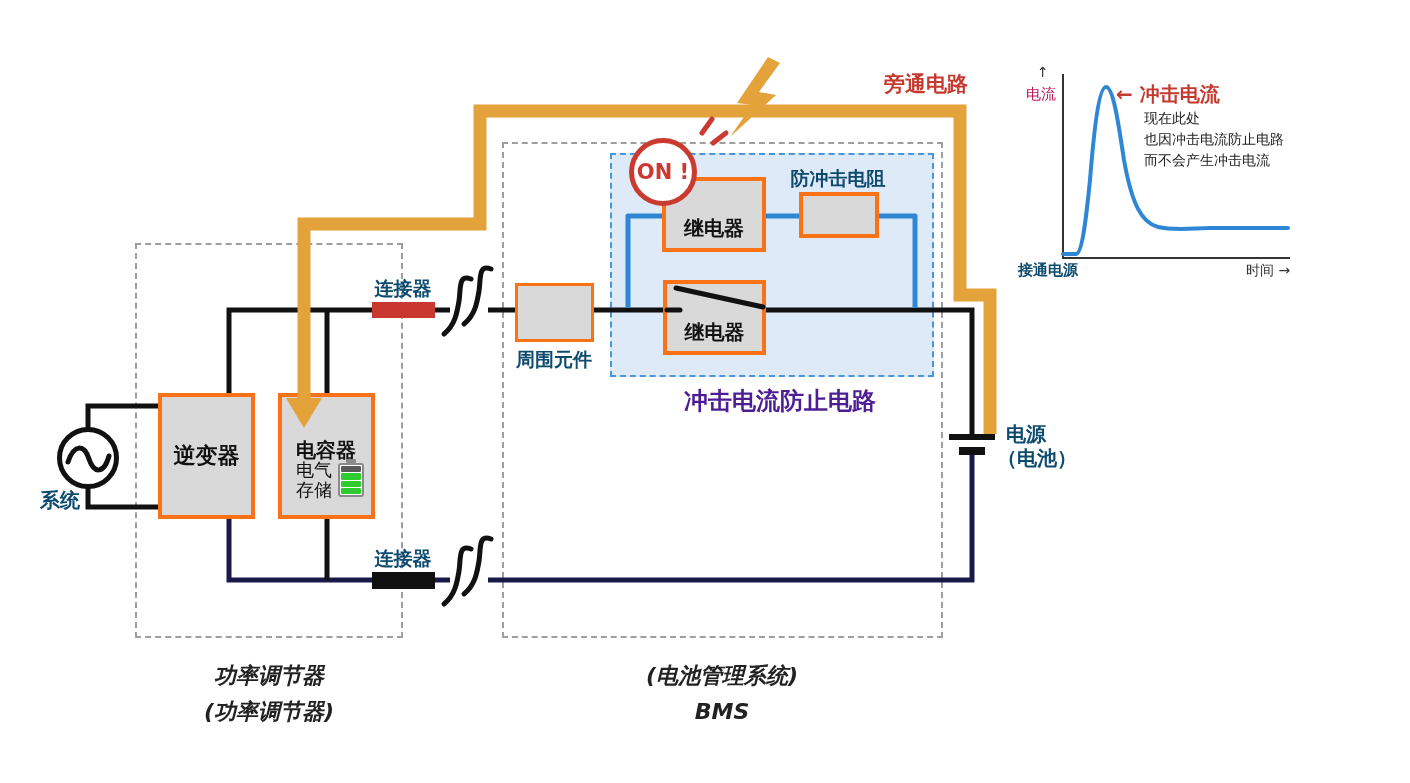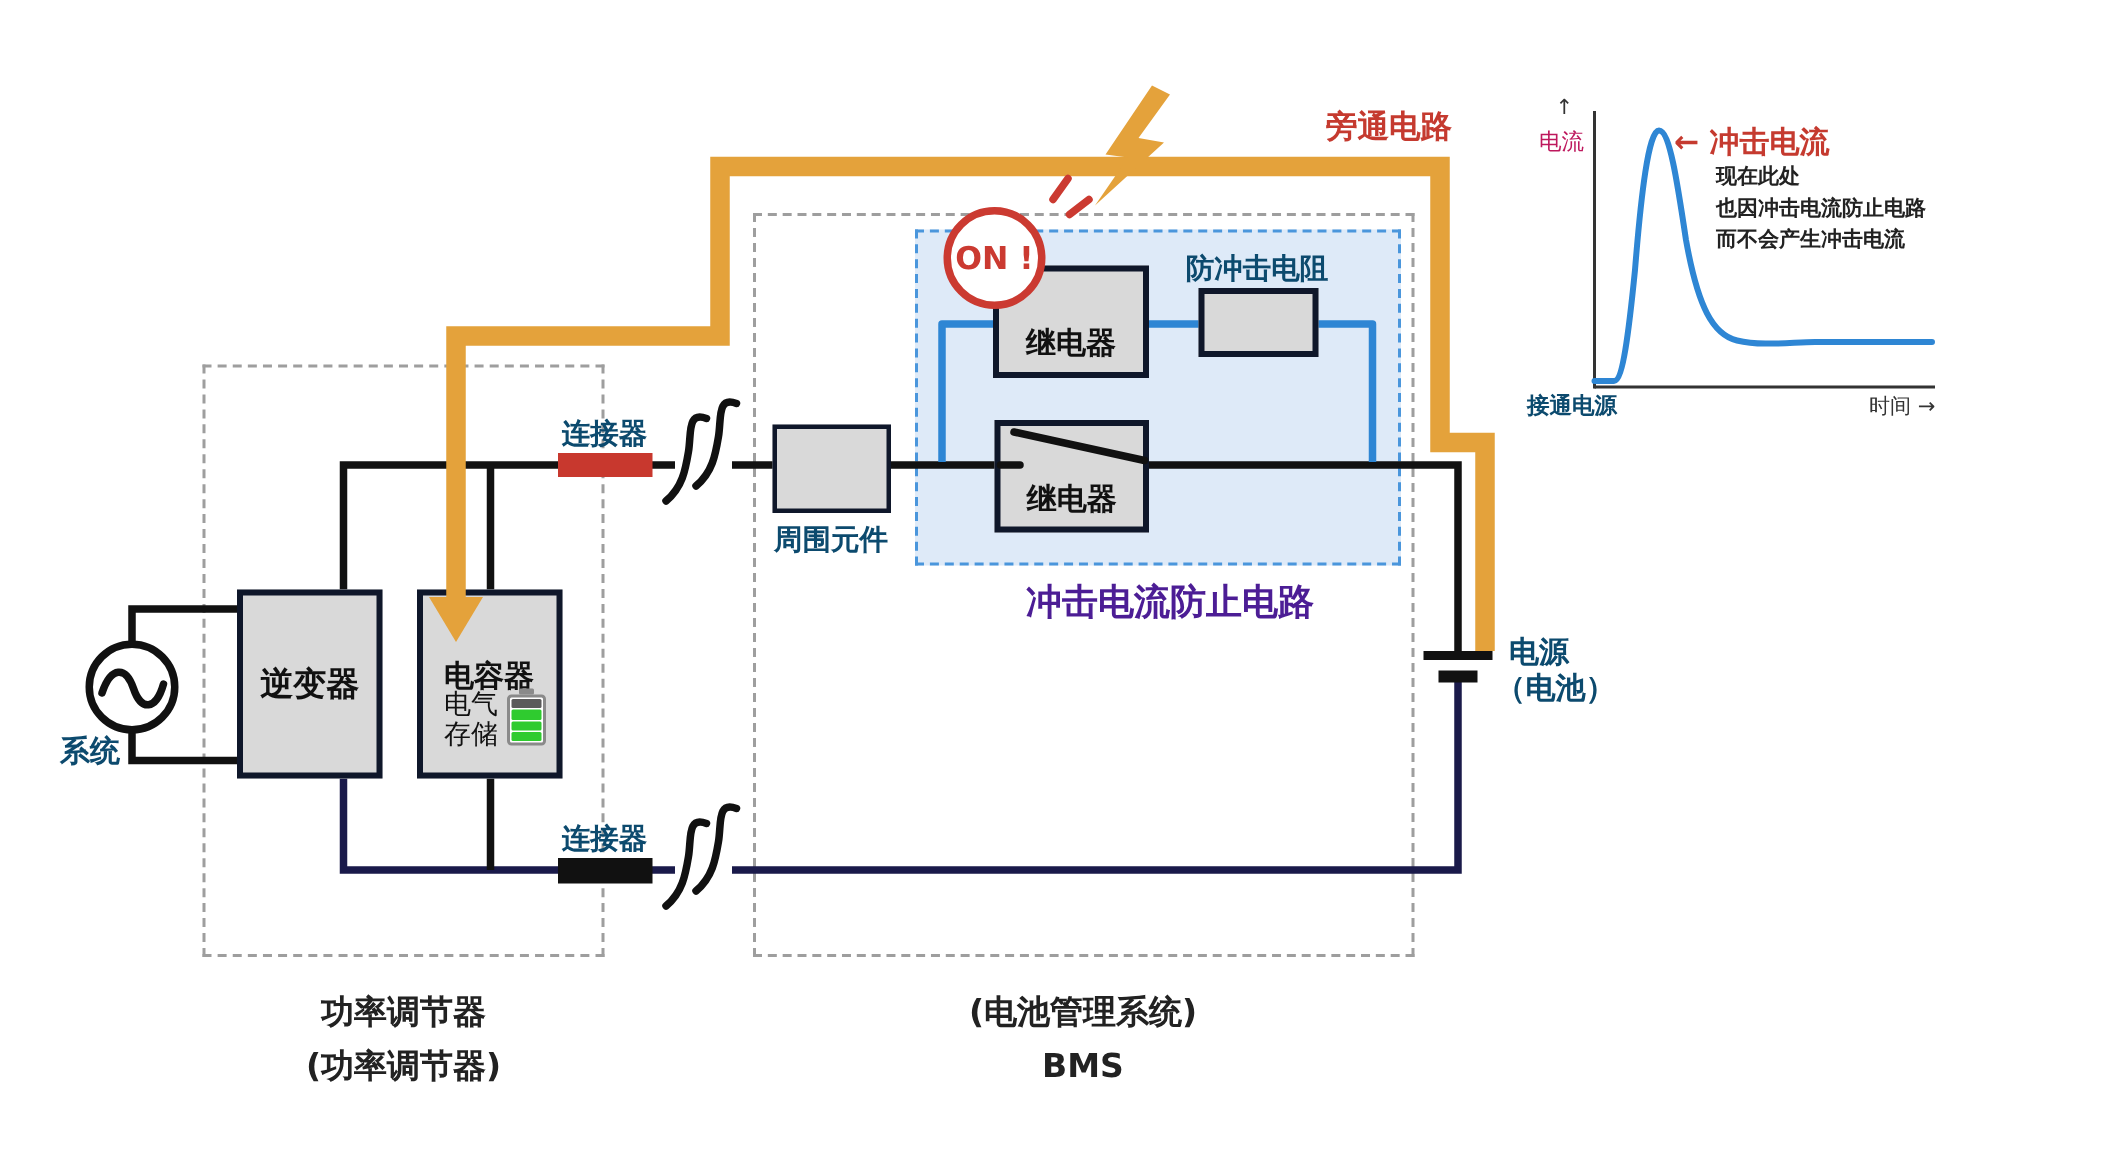--- a/index.html
+++ b/index.html
@@ -6,21 +6,21 @@
   #canvas{position:relative;width:1410px;height:783px;background:#fff;overflow:hidden;
           font-family:"DejaVu Sans","Liberation Sans",sans-serif;color:#111;}
   .abs{position:absolute;box-sizing:border-box;}
   svg{position:absolute;left:0;top:0;}
   
   .z0{z-index:0}.z1{z-index:1}.z2{z-index:2}.z3{z-index:3}.z4{z-index:4}
   
   .region{border:2px dashed #9E9E9E;background:transparent;}
   .blue-region{border:2px dashed #4A96DC;background:#DEEAF8;}
   
-  .comp{background:#D9D9D9;border:4px solid #0f172a;display:flex;align-items:center;justify-content:center;}
+  .comp{background:#D9D9D9;border:4px solid #f97316;display:flex;align-items:center;justify-content:center;}
   .comp.thin{border-width:3px;}
   .comp-label{font-weight:bold;font-size:20px;color:#111;}
   .lbl{font-weight:bold;color:#0c4a6e;white-space:nowrap;}
   .center{text-align:center;}
   .red{color:#C53A2F;}
   .blue{color:#4c1d95;}
   
   #on-badge{width:68px;height:68px;border:5px solid #CB3A31;border-radius:50%;background:#fff;
             display:flex;align-items:center;justify-content:center;
             font-weight:bold;font-size:21px;color:#CB3A31;letter-spacing:0px;}
@@ -33,22 +33,22 @@
   .battery{position:absolute;left:56px;top:62px;width:26px;}
   .bat-tab{width:10px;height:4px;background:#8a8a8a;margin:0 auto;border-radius:1px;}
   .bat-body{width:26px;height:34px;border:2px solid #8a8a8a;border-radius:3px;background:#fff;
             padding:1px;display:flex;flex-direction:column;gap:1px;box-sizing:border-box;}
   .bat-seg{flex:1;border-radius:1px;}
   .bat-gray{background:#5a5a5a;}
   .bat-green{background:#2FCB2F;}
   
   #ac-circle{width:62px;height:62px;border:5px solid #111;border-radius:50%;background:#fff;}
   
-  .caption{font-weight:bold;font-size:22px;line-height:36px;color:#222;}
-  .note{font-size:14px;line-height:21px;color:#222;font-weight:bold;white-space:nowrap;}
+  .caption{font-weight:bold;font-size:22px;line-height:36px;color:#222;font-style:italic;}
+  .note{font-size:14px;line-height:21px;color:#222;font-weight:normal;white-space:nowrap;}
 </style>
 </head>
 <body>
 
 <div id="canvas">
 
   <div class="abs region z0" style="left:135px;top:243px;width:268px;height:395px;"></div>
   <div class="abs region z0" style="left:502px;top:142px;width:441px;height:496px;"></div>
   <div class="abs blue-region z0" style="left:610px;top:153px;width:324px;height:224px;"></div>
 

